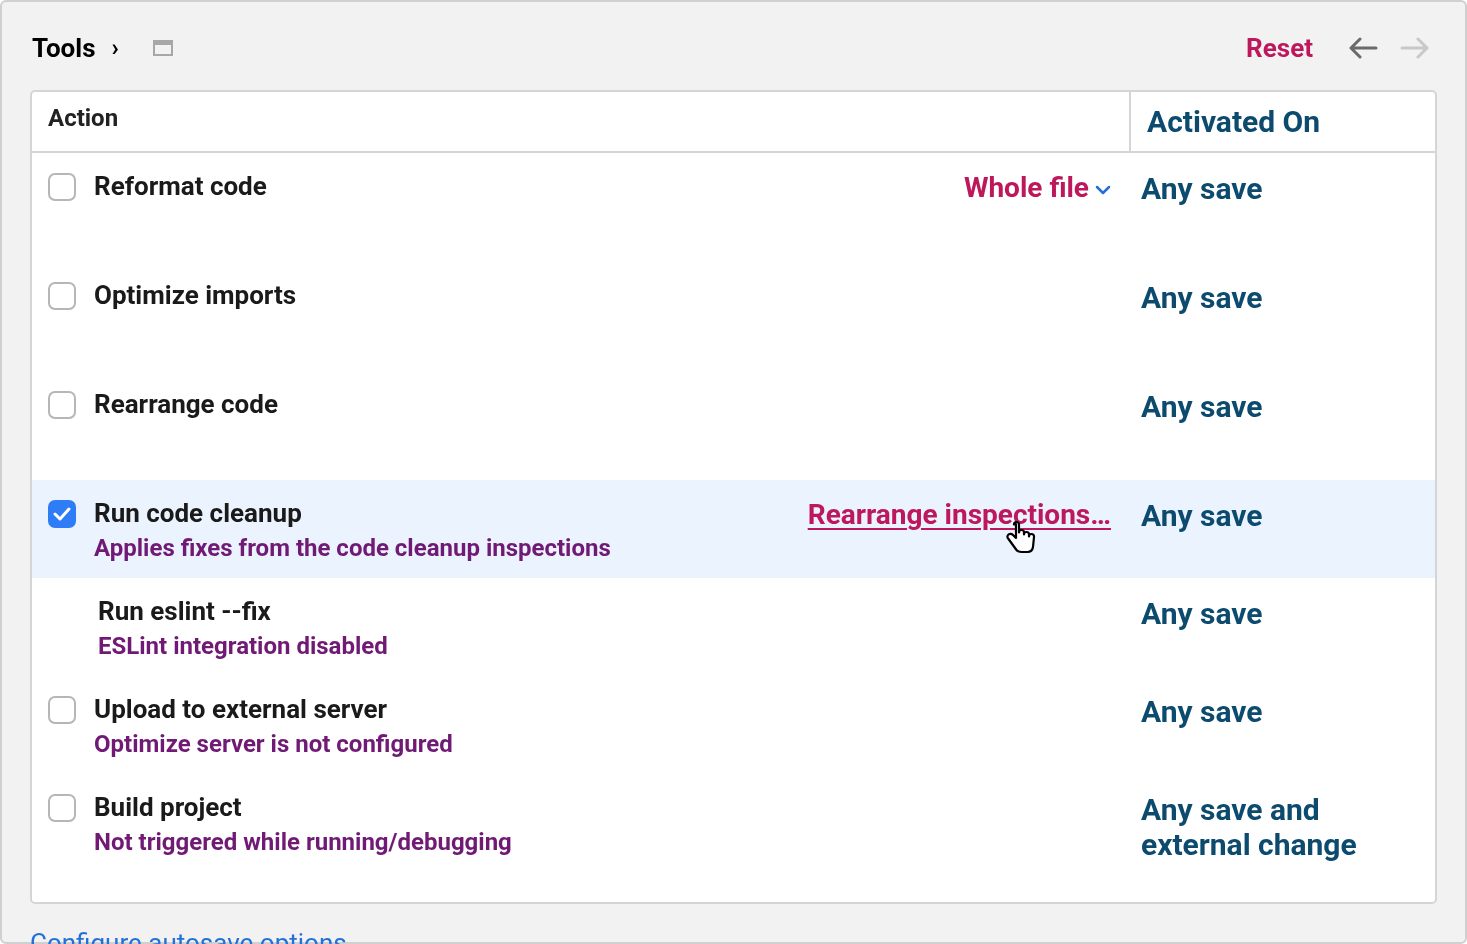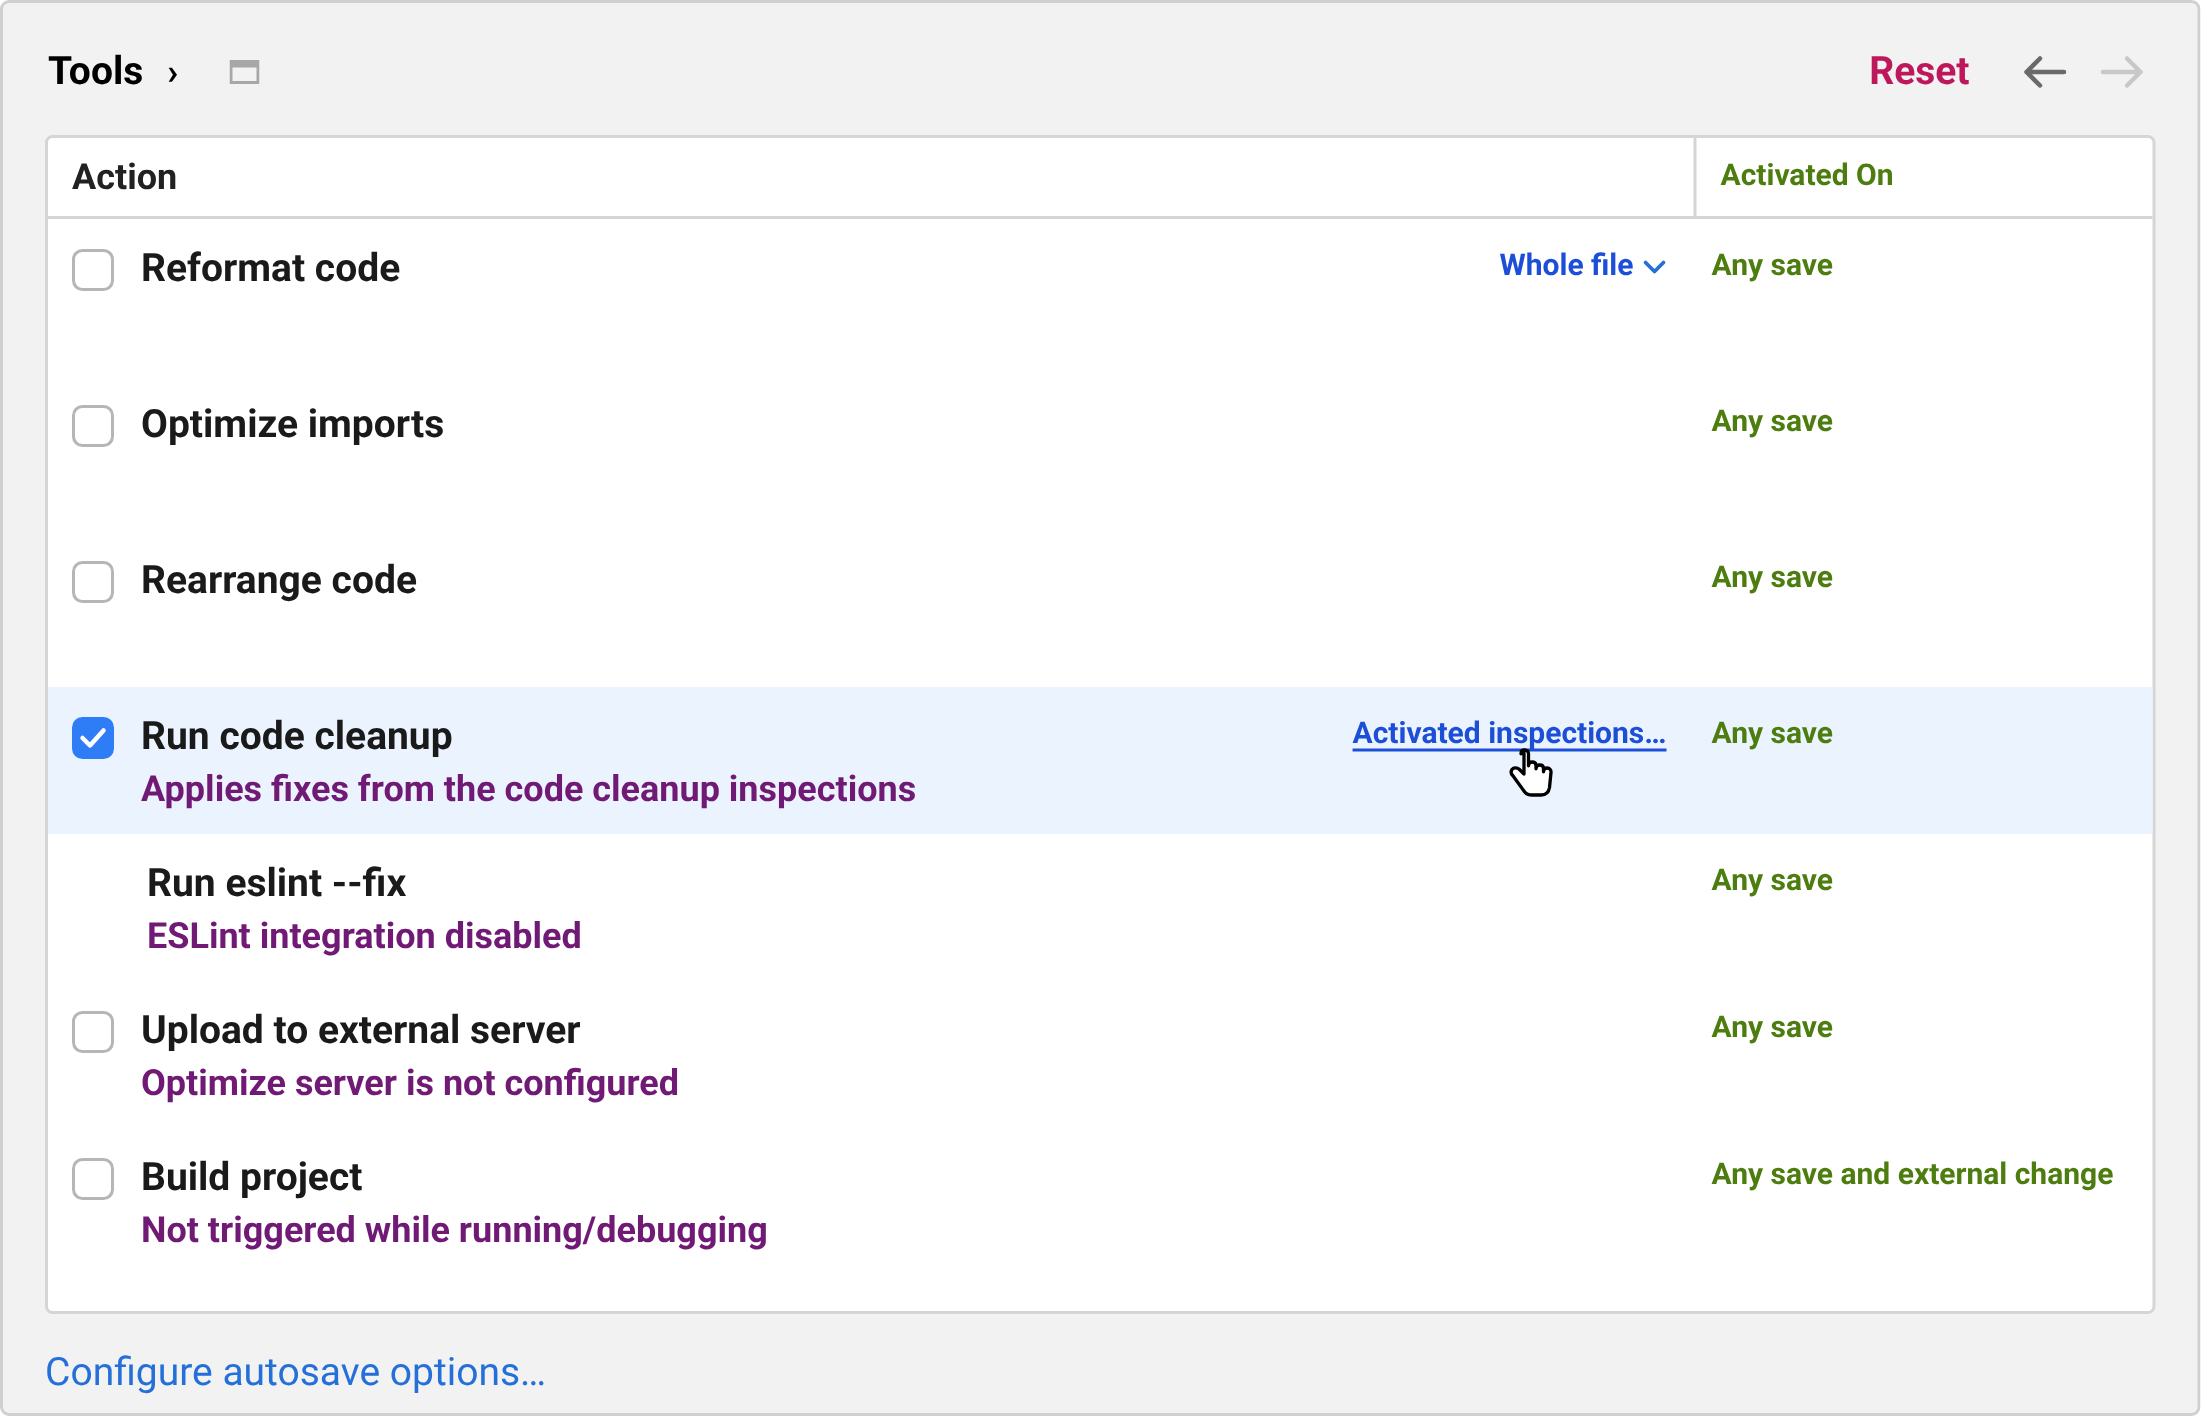--- a/index.html
+++ b/index.html
@@ -97,22 +97,22 @@
   .row.highlight { background: #eaf3fe; }
   .col-action {
     flex: 1;
     display: flex;
     align-items: flex-start;
     min-width: 0;
   }
   .col-activated {
     width: 306px;
     padding-left: 16px;
-    color: #4d7c0f;
-    font-size: 20px;
+    color: #0c4a6e;
+    font-size: 30px;
   }
   .checkbox {
     width: 28px; height: 28px;
     border: 2px solid #b6b6b6;
     border-radius: 7px;
     background: #fff;
     flex-shrink: 0;
     margin-right: 18px;
     margin-top: 2px;
     display: inline-flex;
@@ -140,22 +140,22 @@
     font-size: 24px;
     color: #701a75;
   }
   .action-extra {
     display: flex;
     align-items: center;
     padding-right: 14px;
     white-space: nowrap;
   }
   .link {
-    color: #1d4ed8;
-    font-size: 20px;
+    color: #be185d;
+    font-size: 28px;
     cursor: pointer;
   }
   .link.dropdown {
     display: inline-flex;
     align-items: center;
     gap: 6px;
   }
   .link.underline {
     text-decoration: underline;
     text-underline-offset: 4px;
@@ -267,21 +267,21 @@
         <span class="checkbox checked">
           <svg width="18" height="14" viewBox="0 0 18 14">
               <path d="M2 7 L7 12 L16 2" stroke="#fff" stroke-width="3" fill="none" stroke-linecap="round" stroke-linejoin="round"></path>
             </svg>
         </span>
         <div class="action-text">
           <span class="action-title">Run code cleanup</span>
           <span class="action-sub">Applies fixes from the code cleanup inspections</span>
         </div>
         <div class="action-extra">
-          <span class="link underline">Activated inspections…</span>
+          <span class="link underline">Rearrange inspections…</span>
         </div>
       </div>
       <div class="col-activated">Any save</div>
       <div class="cursor">
         <svg width="38" height="42" viewBox="0 0 38 42">
           <path d="M12 4 v14 l-3 -3 c-1.5 -1.5 -4 -1.5 -5 0 c-1 1.5 -0.5 3 0.5 4 l8 11 c1 1.3 3 2 5 2 h6 c3 0 5 -2 5.5 -5 l1 -10 c0.2 -1.8 -1 -3 -2.5 -3 c-1.5 0 -2.5 1 -2.5 2.5 v-2 c0 -1.5 -1 -2.5 -2.5 -2.5 s-2.5 1 -2.5 2.5 v-2 c0 -1.5 -1 -2.5 -2.5 -2.5 s-2.5 1 -2.5 2.5 v-8 c0 -1.5 -1 -2.5 -2.5 -2.5 s-2.5 1 -2.5 2.5 z" fill="#fff" stroke="#000" stroke-width="2.2" stroke-linejoin="round"></path>
         </svg>
       </div>
     </div>
 

